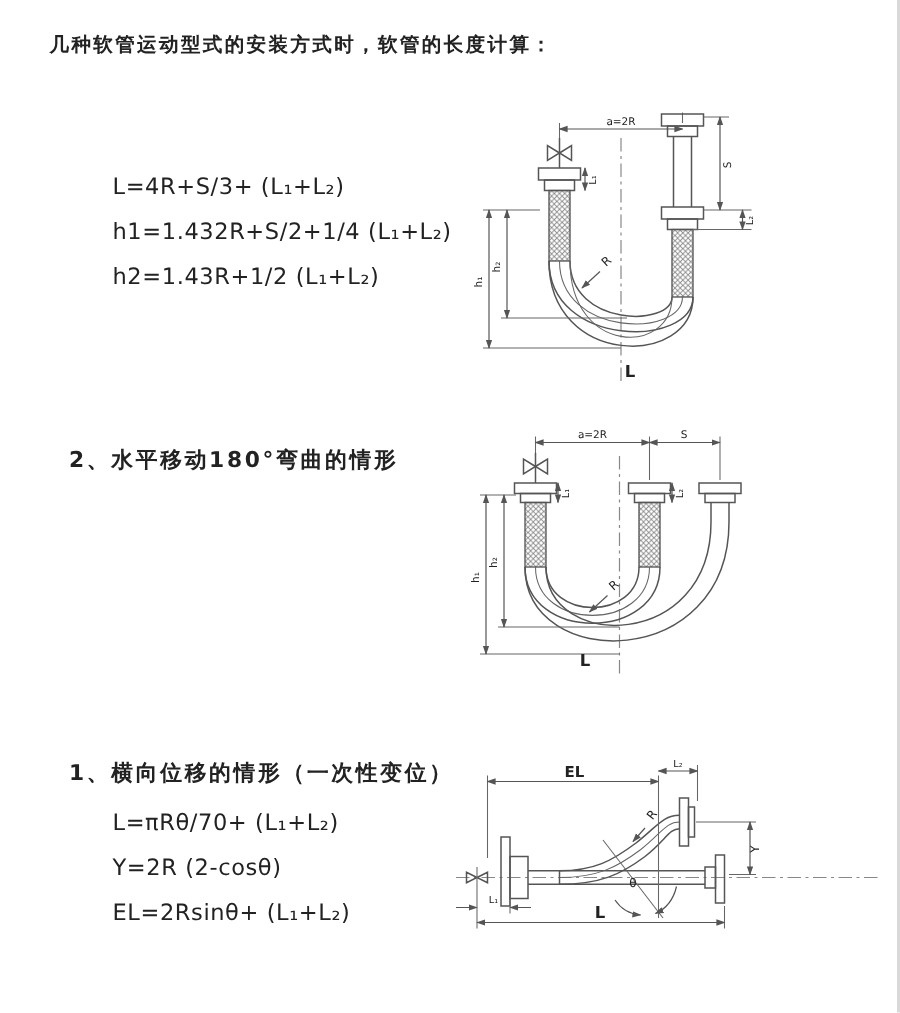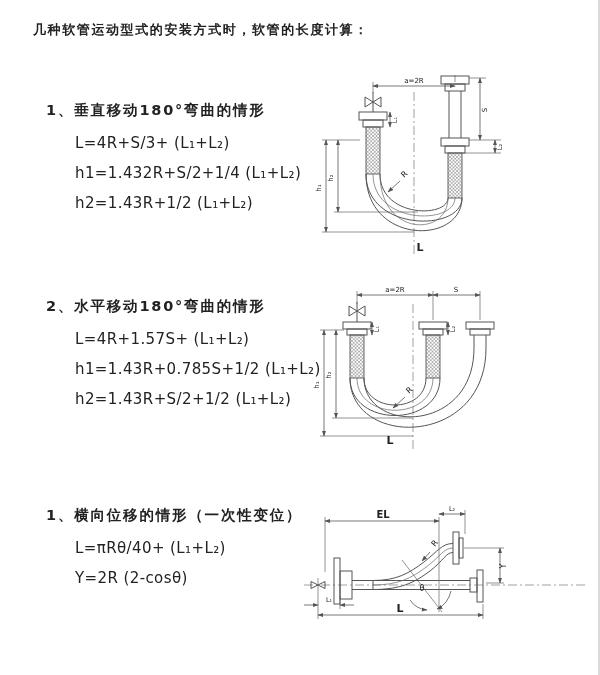--- a/index.html
+++ b/index.html
@@ -28,42 +28,37 @@
   .t10{font-size:10px;font-weight:bold}.t11{font-size:11px;font-weight:bold}
 </style>
 </head>
 <body>
 
 <div class="page-edge"></div>
 
 <div class="title">几种软管运动型式的安装方式时，软管的长度计算：</div>
 
 <div class="section sec1">
-  <div class="heading">1、垂直移动180°弯曲的情形</div>
   <div class="formulas">
     <div class="formula">L=4R+S/3+ (L₁+L₂)</div>
     <div class="formula">h1=1.432R+S/2+1/4 (L₁+L₂)</div>
     <div class="formula">h2=1.43R+1/2 (L₁+L₂)</div>
   </div>
 </div>
 
 <div class="section sec2">
   <div class="heading">2、水平移动180°弯曲的情形</div>
-  <div class="formulas">
-    <div class="formula">L=4R+1.57S+ (L₁+L₂)</div>
-    <div class="formula">h1=1.43R+0.785S+1/2 (L₁+L₂)</div>
-    <div class="formula">h2=1.43R+S/2+1/2 (L₁+L₂)</div>
-  </div>
 </div>
 
 <div class="section sec3">
   <div class="heading">1、横向位移的情形（一次性变位）</div>
   <div class="formulas">
-    <div class="formula">L=πRθ/40+ (L₁+L₂)</div>
+    <div class="formula">L=πRθ/70+ (L₁+L₂)</div>
     <div class="formula">Y=2R (2-cosθ)</div>
+    <div class="formula">EL=2Rsinθ+ (L₁+L₂)</div>
   </div>
 </div>
 
 <svg class="diagram d1" viewBox="0 0 225 190">
   <defs>
     <marker id="m1" viewBox="0 0 10 10" refX="9" refY="5" markerWidth="6" markerHeight="6" markerUnits="userSpaceOnUse" orient="auto-start-reverse">
       <path d="M0,1.5 L10,5 L0,8.5 Z" fill="#555"></path>
     </marker>
     <pattern id="hp1" width="3.5" height="3.5" patternUnits="userSpaceOnUse">
       <path d="M0,0 L3.5,3.5 M3.5,0 L0,3.5" stroke="#8a8a8a" stroke-width="0.6"></path>

